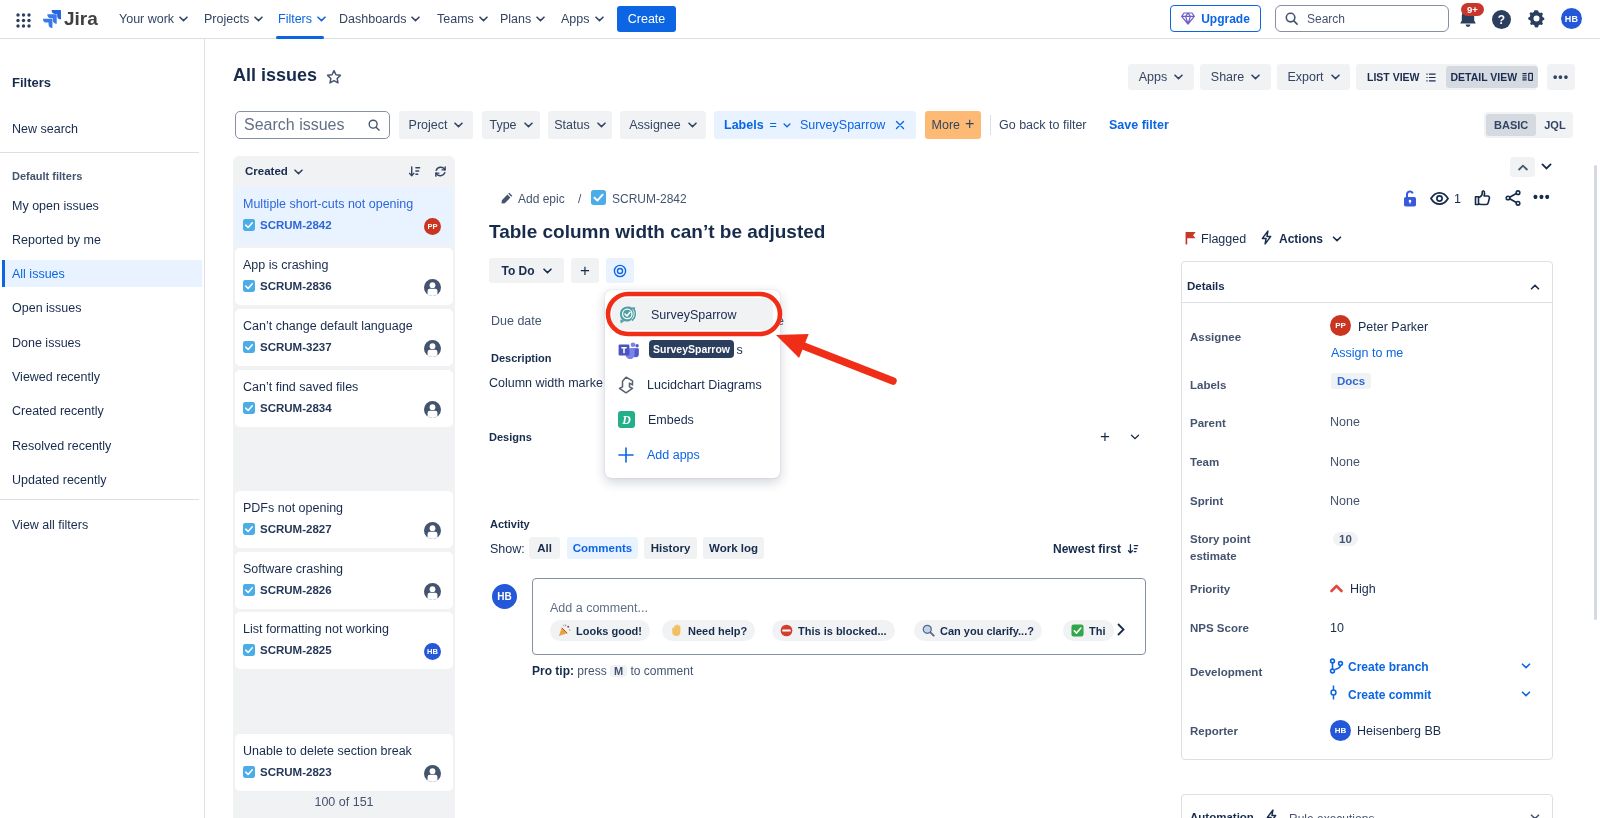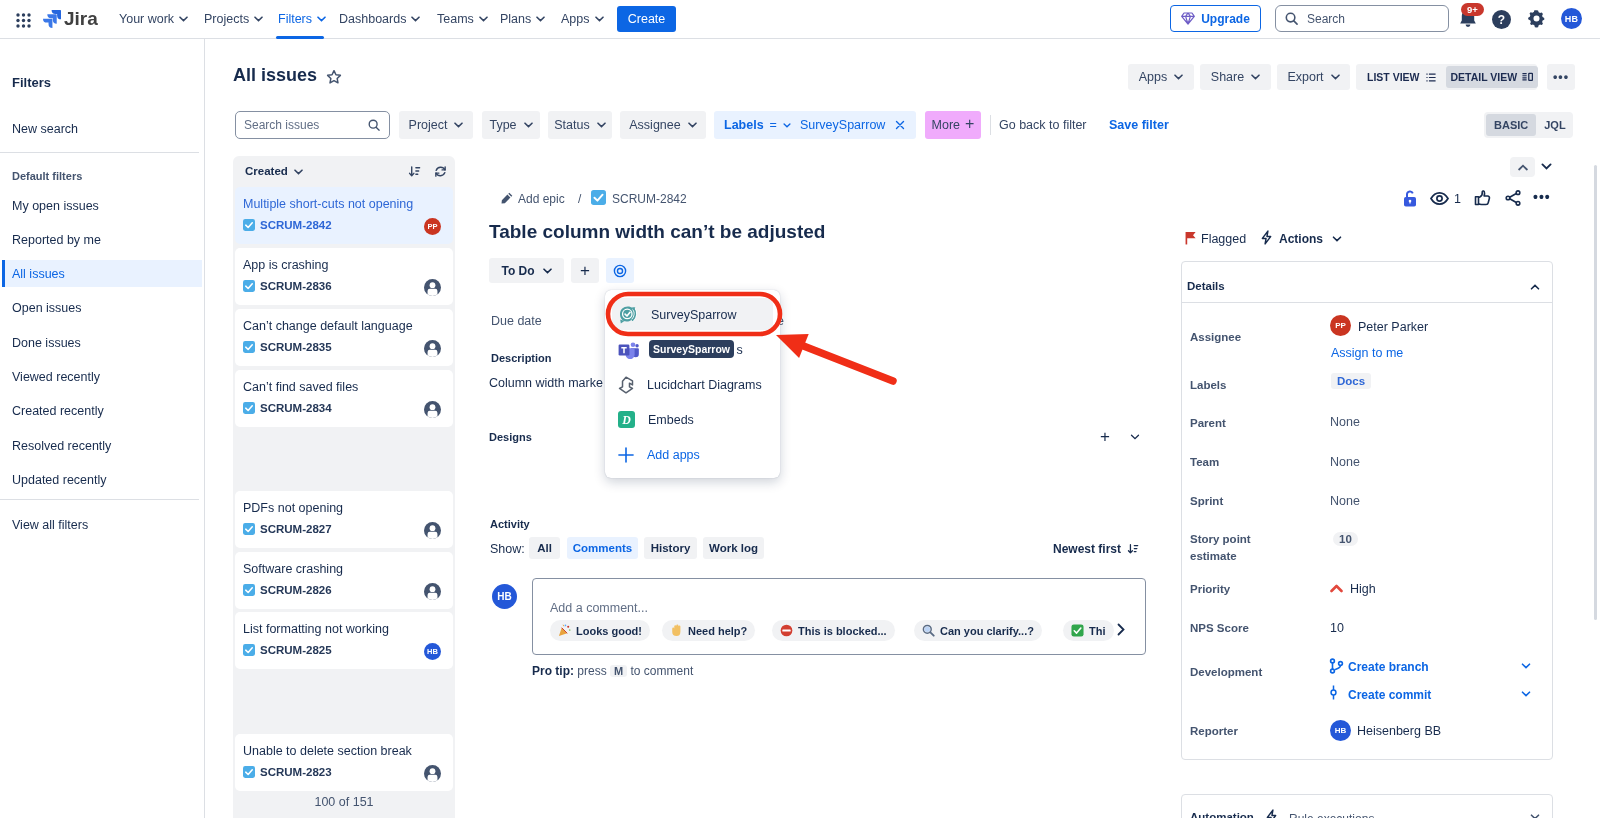--- a/index.html
+++ b/index.html
@@ -28,29 +28,29 @@
   font-size:12.5px; color:#0C66E4; border-left:3px solid #0C66E4; }
 .sidediv { position:absolute; left:0; width:199px; border-top:1px solid #DCDFE4; }
 #pagetitle { position:absolute; left:233px; top:65px; font-size:18px; font-weight:700; color:#172B4D; }
 .hbtn { position:absolute; top:64px; height:26px; background:#F1F2F4; border-radius:3px;
   display:flex; align-items:center; justify-content:center; gap:7px;
   font-size:12.5px; color:#344563; }
 .viewseg { position:absolute; top:64px; height:26px; background:#F1F2F4; border-radius:3px;
   display:flex; align-items:center; font-size:10.5px; font-weight:700; color:#1C2B50; white-space:nowrap; }
 #fsearch { position:absolute; left:235px; top:111px; width:155px; height:28px;
   border:1.4px solid #8590A2; border-radius:5px; display:flex; align-items:center;
-  padding-left:8px; color:#626F86; font-size:12px; }
+  padding-left:8px; color:#626F86; font-size:16px; }
 .fchip { position:absolute; top:111px; height:28px; background:#F1F2F4; border-radius:3px;
   display:flex; align-items:center; justify-content:center; gap:7px;
   font-size:12.5px; color:#344563; }
 #labelschip { position:absolute; left:714px; top:111px; width:202px; height:28px;
   background:#E9F2FF; border-radius:3px; display:flex; align-items:center;
   font-size:12.5px; color:#0C66E4; padding:0 10px; gap:6px; }
 #morechip { position:absolute; left:925px; top:111px; width:56px; height:28px;
-  background:#f0abfc; border-radius:3px; display:flex; align-items:center;
+  background:#fdba74; border-radius:3px; display:flex; align-items:center;
   justify-content:center; gap:5px; font-size:12.5px; color:#344563; }
 #basicjql { position:absolute; left:1484px; top:112px; width:89px; height:26px;
   background:#F1F2F4; border-radius:4px; display:flex; align-items:center; padding:2px; }
 #basicjql .on { background:#D5D9E0; border-radius:3px; height:22px; display:flex;
   align-items:center; padding:0 8px; font-size:11px; font-weight:700; color:#344563; }
 #basicjql .off { padding:0 8px; font-size:11px; font-weight:700; color:#344563; }
 #listcol { position:absolute; left:233px; top:156px; width:222px; height:662px;
   background:#F1F2F4; border-radius:6px 6px 0 0; }
 .card { position:absolute; left:2px; width:218px; height:57px; background:#fff; border-radius:5px; }
 .card.sel { background:#E9F2FF; }
@@ -291,21 +291,21 @@
     <div class="k">SCRUM-2836</div>
     <svg class="av" width="17" height="17" viewBox="0 0 20 20">
           <use href="#person"></use>
         </svg>
   </div>
   <div class="card" style="top:153px">
     <div class="t">Can’t change default language</div>
     <svg class="cb" width="12" height="12" viewBox="0 0 14 14">
           <use href="#cbx"></use>
         </svg>
-    <div class="k">SCRUM-2835</div>
+    <div class="k">SCRUM-3237</div>
     <svg class="av" width="17" height="17" viewBox="0 0 20 20">
           <use href="#person"></use>
         </svg>
   </div>
   <div class="card" style="top:214px">
     <div class="t">Can’t find saved files</div>
     <svg class="cb" width="12" height="12" viewBox="0 0 14 14">
           <use href="#cbx"></use>
         </svg>
     <div class="k">SCRUM-2834</div>

